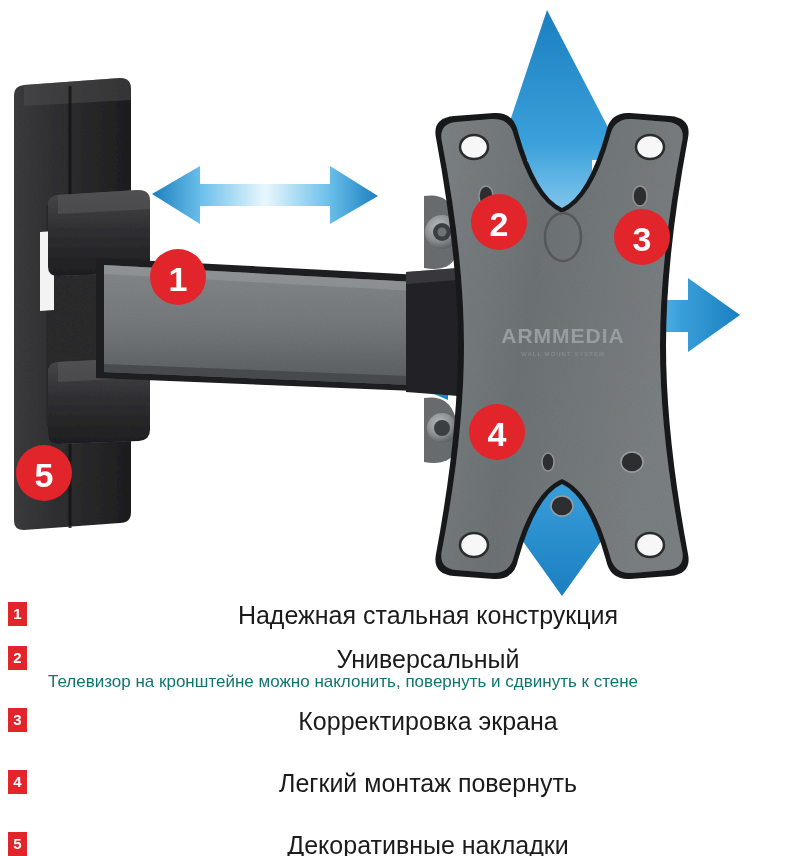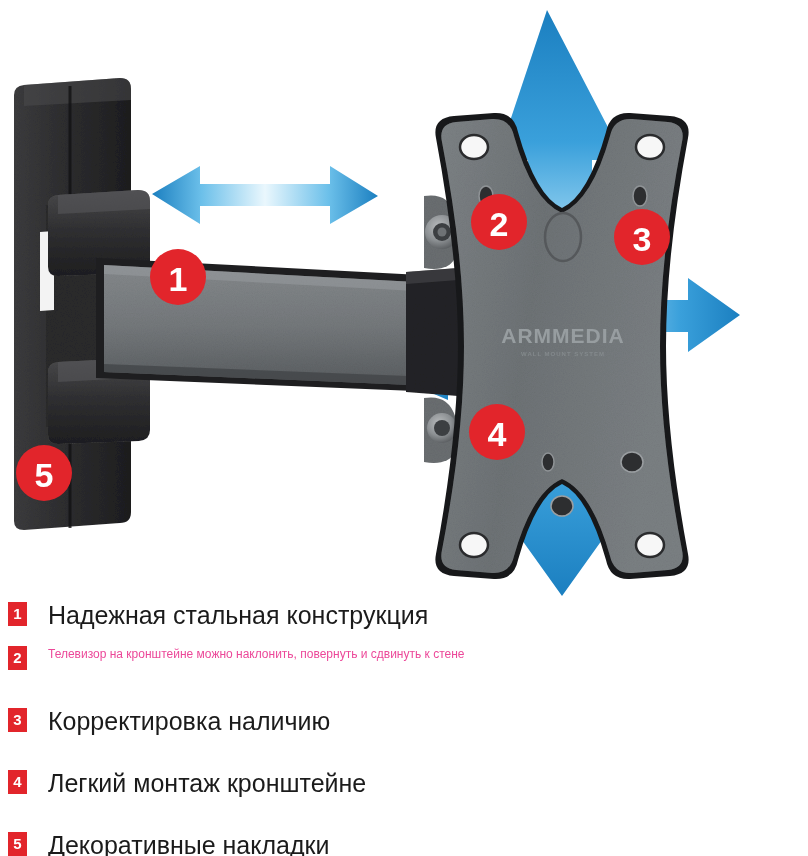--- a/index.html
+++ b/index.html
@@ -74,26 +74,27 @@
     padding-top: 0px;
   }
 
   .feature-title {
     font-size: 25px;
     line-height: 27px;
     color: #1b1b1b;
     font-family: "Liberation Sans", sans-serif;
     font-weight: normal;
     white-space: nowrap;
+    text-align: center;
   }
 
   .feature-sub {
-    font-size: 12px;
+    font-size: 17px;
     line-height: 19px;
-    color: #ec4899;
+    color: #0f766e;
     font-family: "Liberation Sans", sans-serif;
     font-weight: normal;
     white-space: nowrap;
     margin-top: -1px;
   }
 
   
   #row-1 { top: 4px; }
   #row-2 { top: 48px; }
   #row-3 { top: 110px; }
@@ -349,35 +350,36 @@
     <div class="feature-row" id="row-1">
       <div class="feature-badge">1</div>
       <div class="feature-text">
         <div class="feature-title">Надежная стальная конструкция</div>
       </div>
     </div>
 
     <div class="feature-row" id="row-2">
       <div class="feature-badge">2</div>
       <div class="feature-text">
+        <div class="feature-title">Универсальный</div>
         <div class="feature-sub">Телевизор на кронштейне можно наклонить, повернуть и сдвинуть к стене</div>
       </div>
     </div>
 
     <div class="feature-row" id="row-3">
       <div class="feature-badge">3</div>
       <div class="feature-text">
-        <div class="feature-title">Корректировка наличию</div>
+        <div class="feature-title">Корректировка экрана</div>
       </div>
     </div>
 
     <div class="feature-row" id="row-4">
       <div class="feature-badge">4</div>
       <div class="feature-text">
-        <div class="feature-title">Легкий монтаж кронштейне</div>
+        <div class="feature-title">Легкий монтаж повернуть</div>
       </div>
     </div>
 
     <div class="feature-row" id="row-5">
       <div class="feature-badge">5</div>
       <div class="feature-text">
         <div class="feature-title">Декоративные накладки</div>
       </div>
     </div>
 

